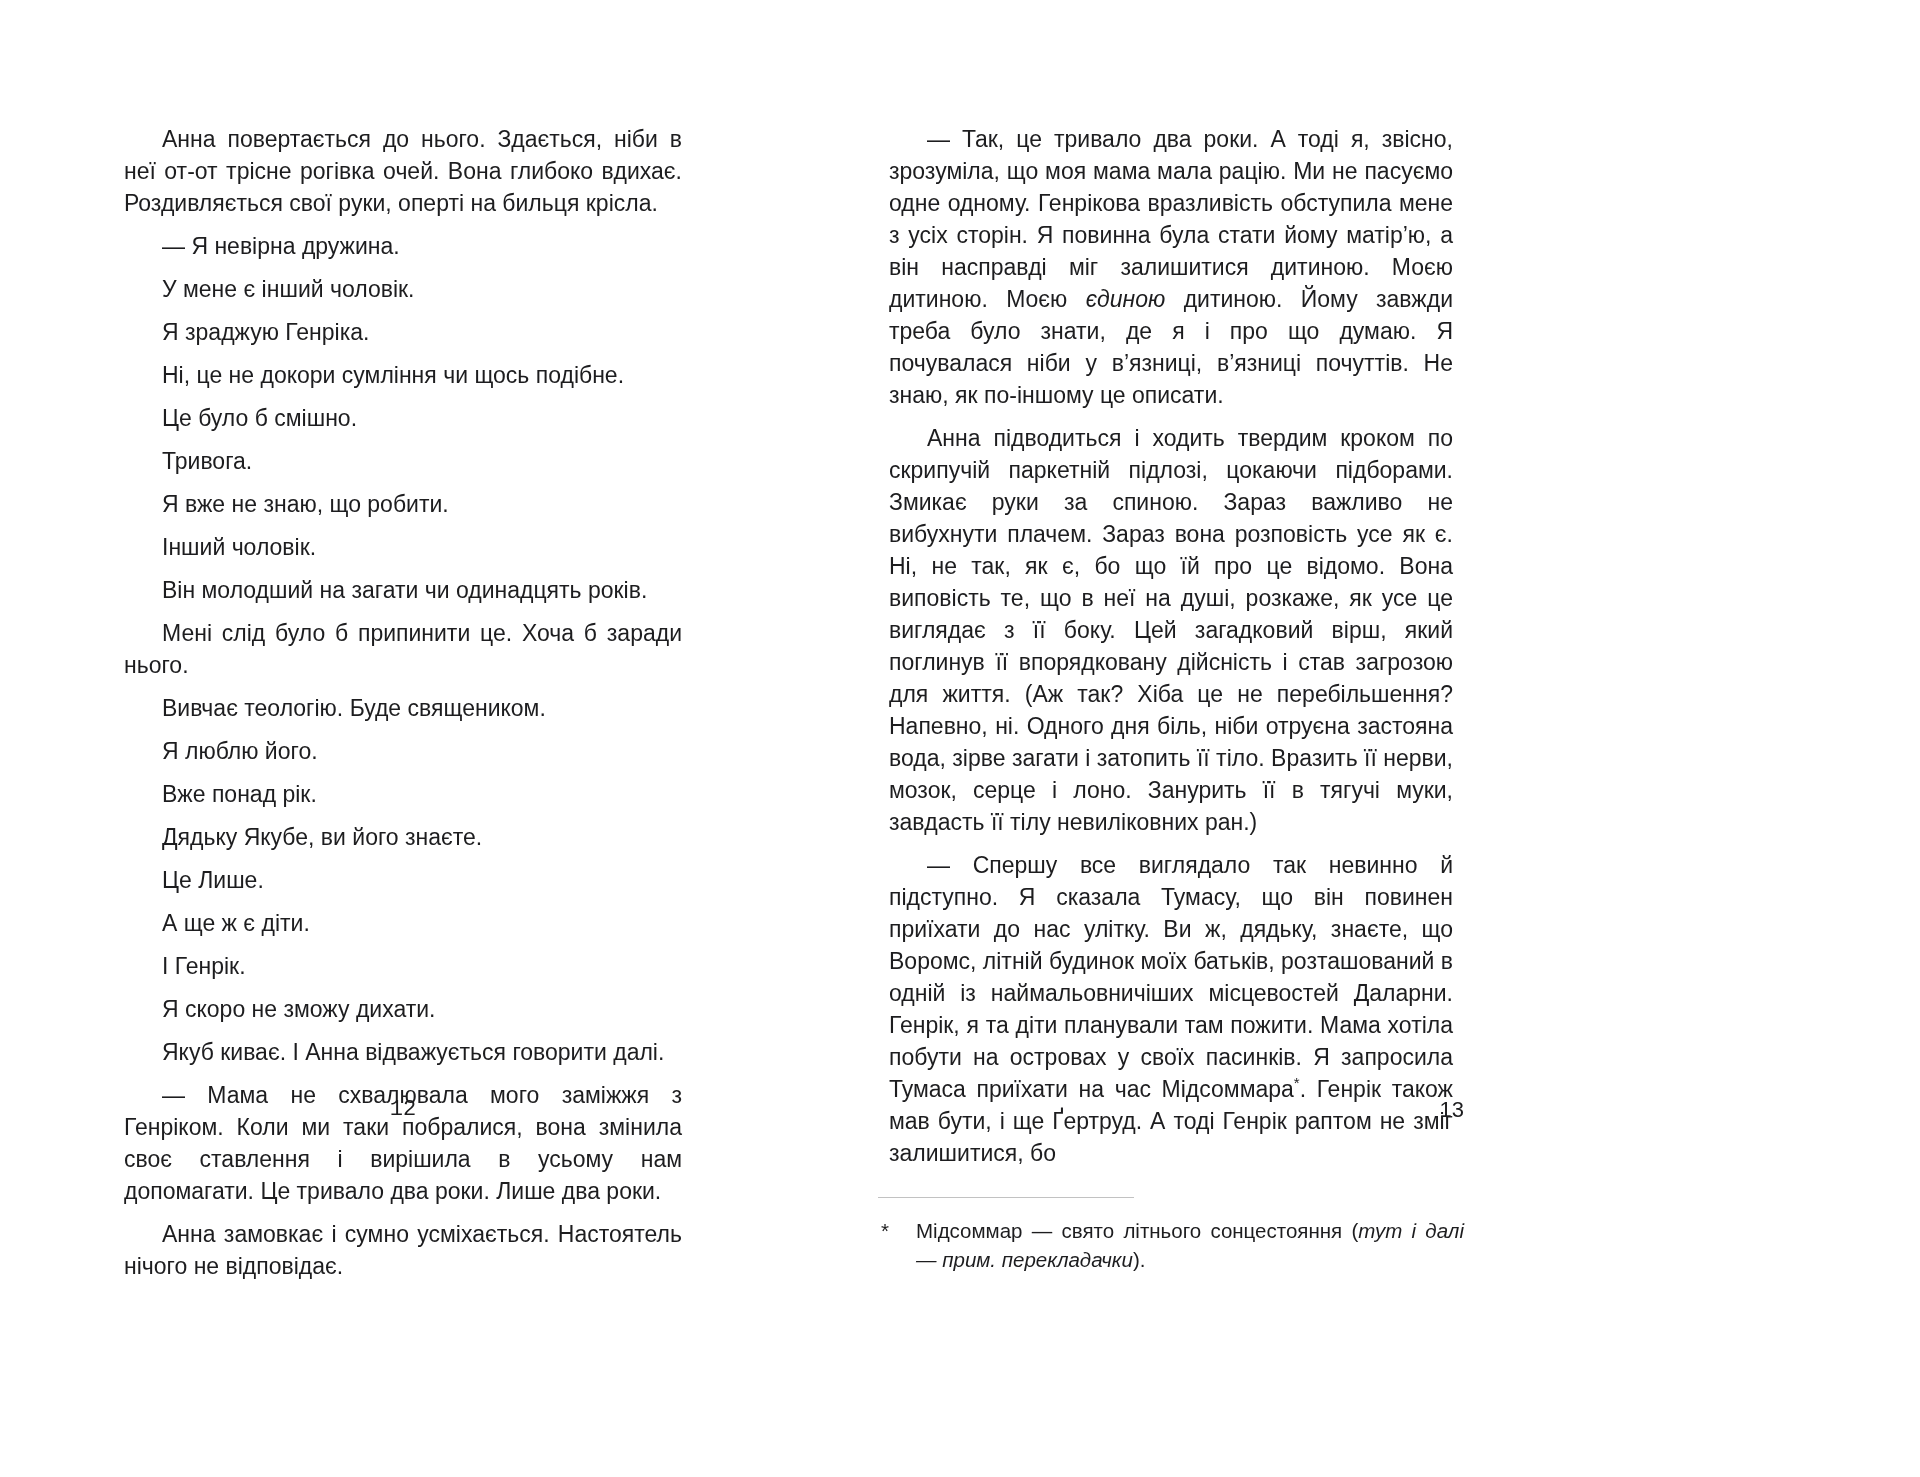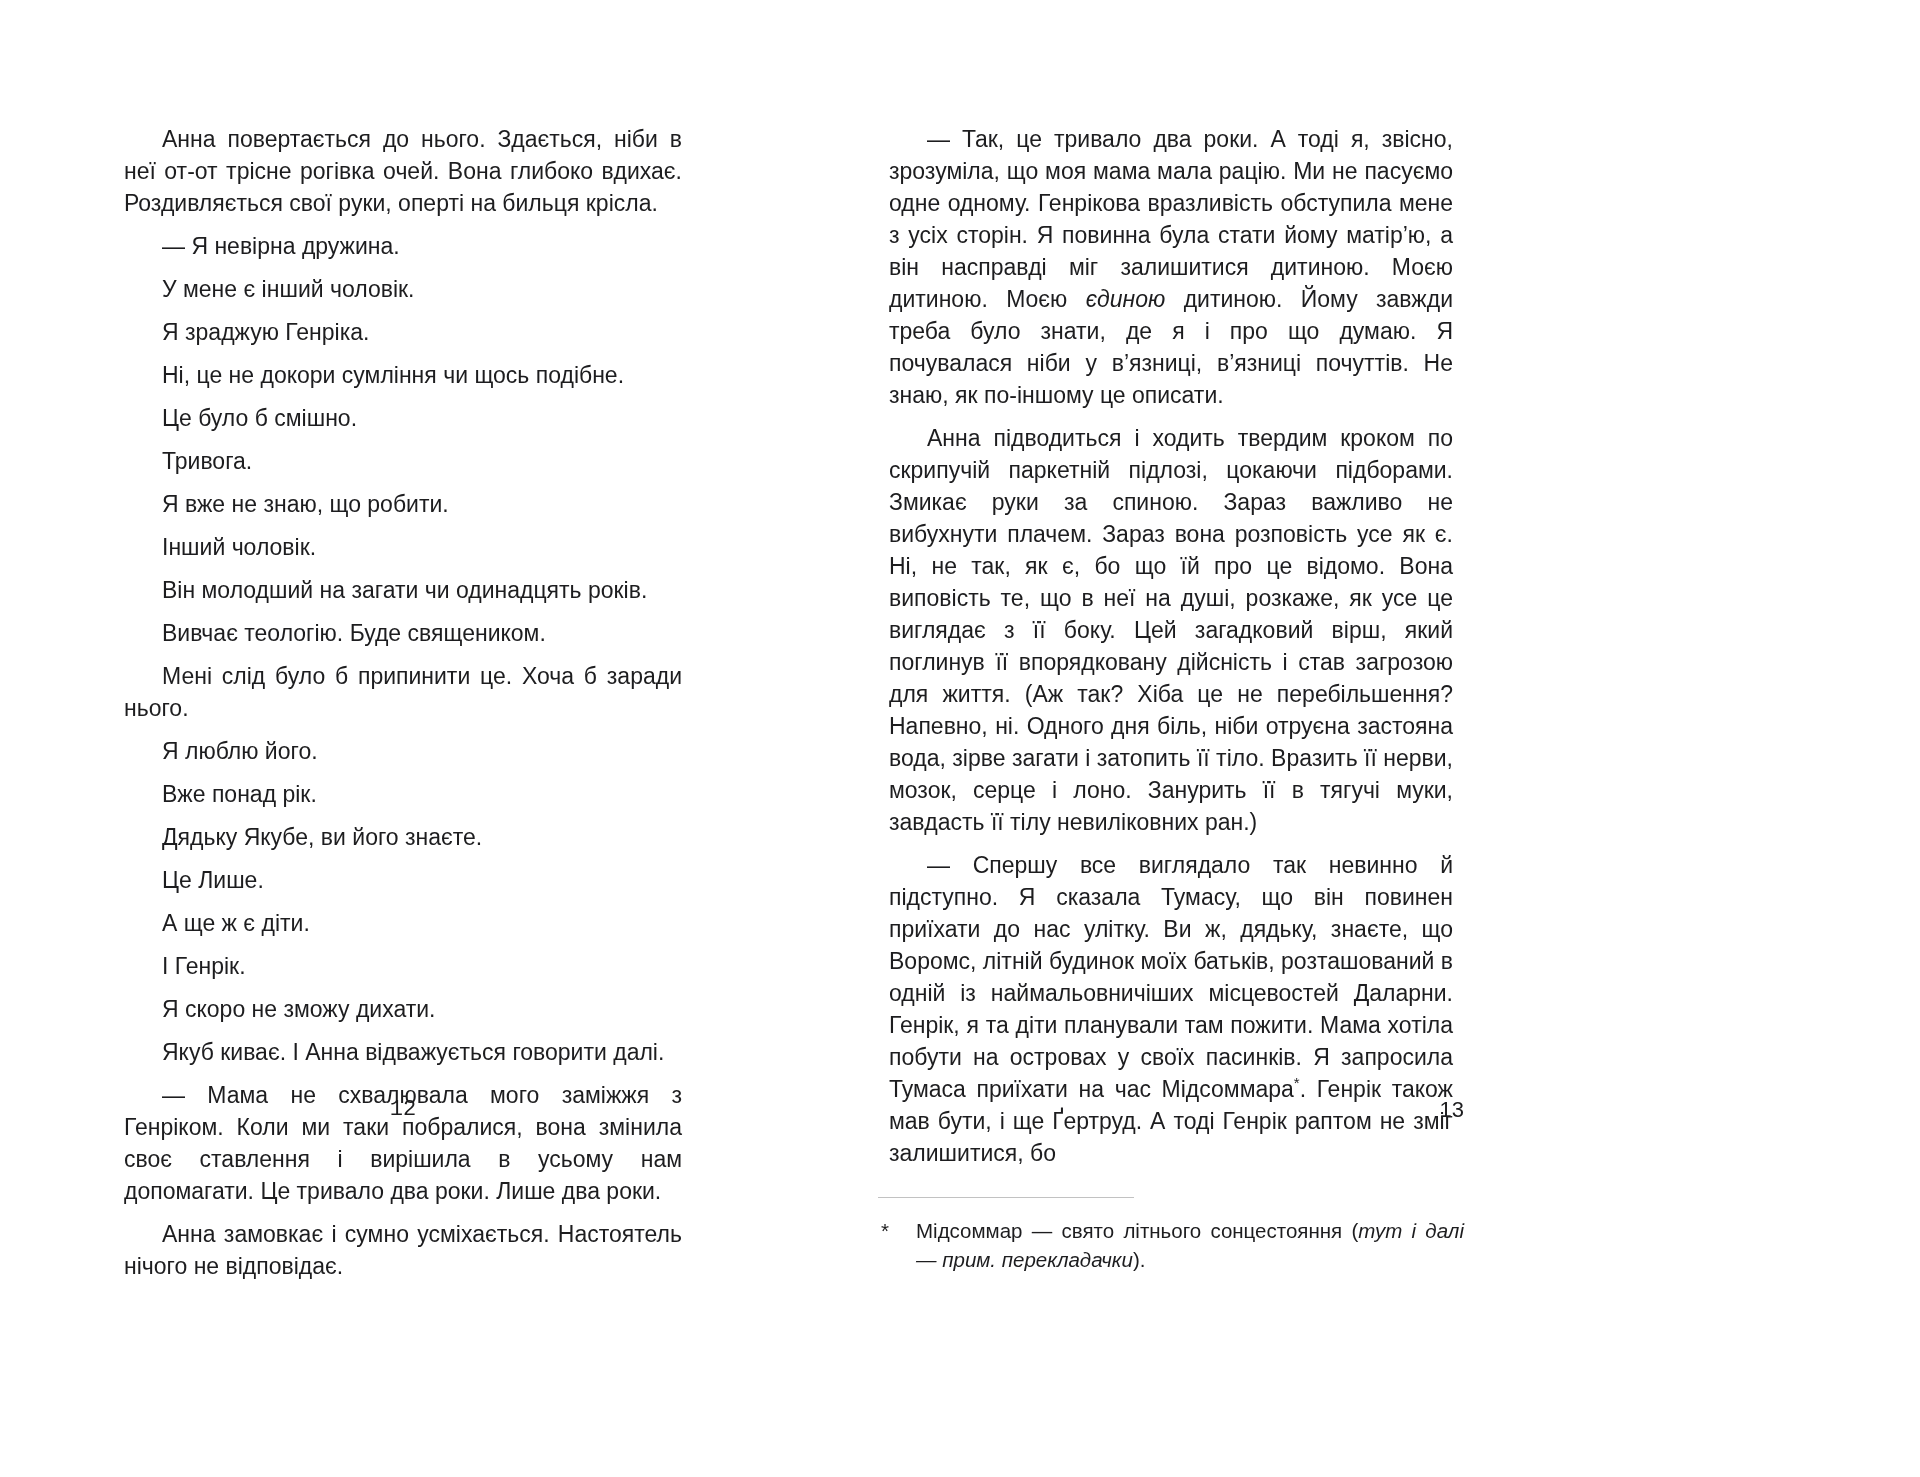--- a/index.html
+++ b/index.html
@@ -71,22 +71,22 @@
     <p class="para">Анна повертається до нього. Здається, ніби в неї от-от трісне рогівка очей. Вона глибоко вдихає. Роздивляється свої руки, оперті на бильця крісла.</p>
     <p class="para">— Я невірна дружина.</p>
     <p class="para">У мене є інший чоловік.</p>
     <p class="para">Я зраджую Генріка.</p>
     <p class="para">Ні, це не докори сумління чи щось подібне.</p>
     <p class="para">Це було б смішно.</p>
     <p class="para">Тривога.</p>
     <p class="para">Я вже не знаю, що робити.</p>
     <p class="para">Інший чоловік.</p>
     <p class="para">Він молодший на загати чи одинадцять років.</p>
+    <p class="para">Мені слід було б припинити це. Хоча б заради нього.</p>
     <p class="para">Вивчає теологію. Буде священиком.</p>
-    <p class="para">Мені слід було б припинити це. Хоча б заради нього.</p>
     <p class="para">Я люблю його.</p>
     <p class="para">Вже понад рік.</p>
     <p class="para">Дядьку Якубе, ви його знаєте.</p>
     <p class="para">Це Лише.</p>
     <p class="para">А ще ж є діти.</p>
     <p class="para">І Генрік.</p>
     <p class="para">Я скоро не зможу дихати.</p>
     <p class="para">Якуб киває. І Анна відважується говорити далі.</p>
     <p class="para">— Мама не схвалювала мого заміжжя з Генріком. Коли ми таки побралися, вона змінила своє ставлення і вирішила в усьому нам допомагати. Це тривало два роки. Лише два роки.</p>
     <p class="para">Анна замовкає і сумно усміхається. Настоятель нічого не відповідає.</p>

